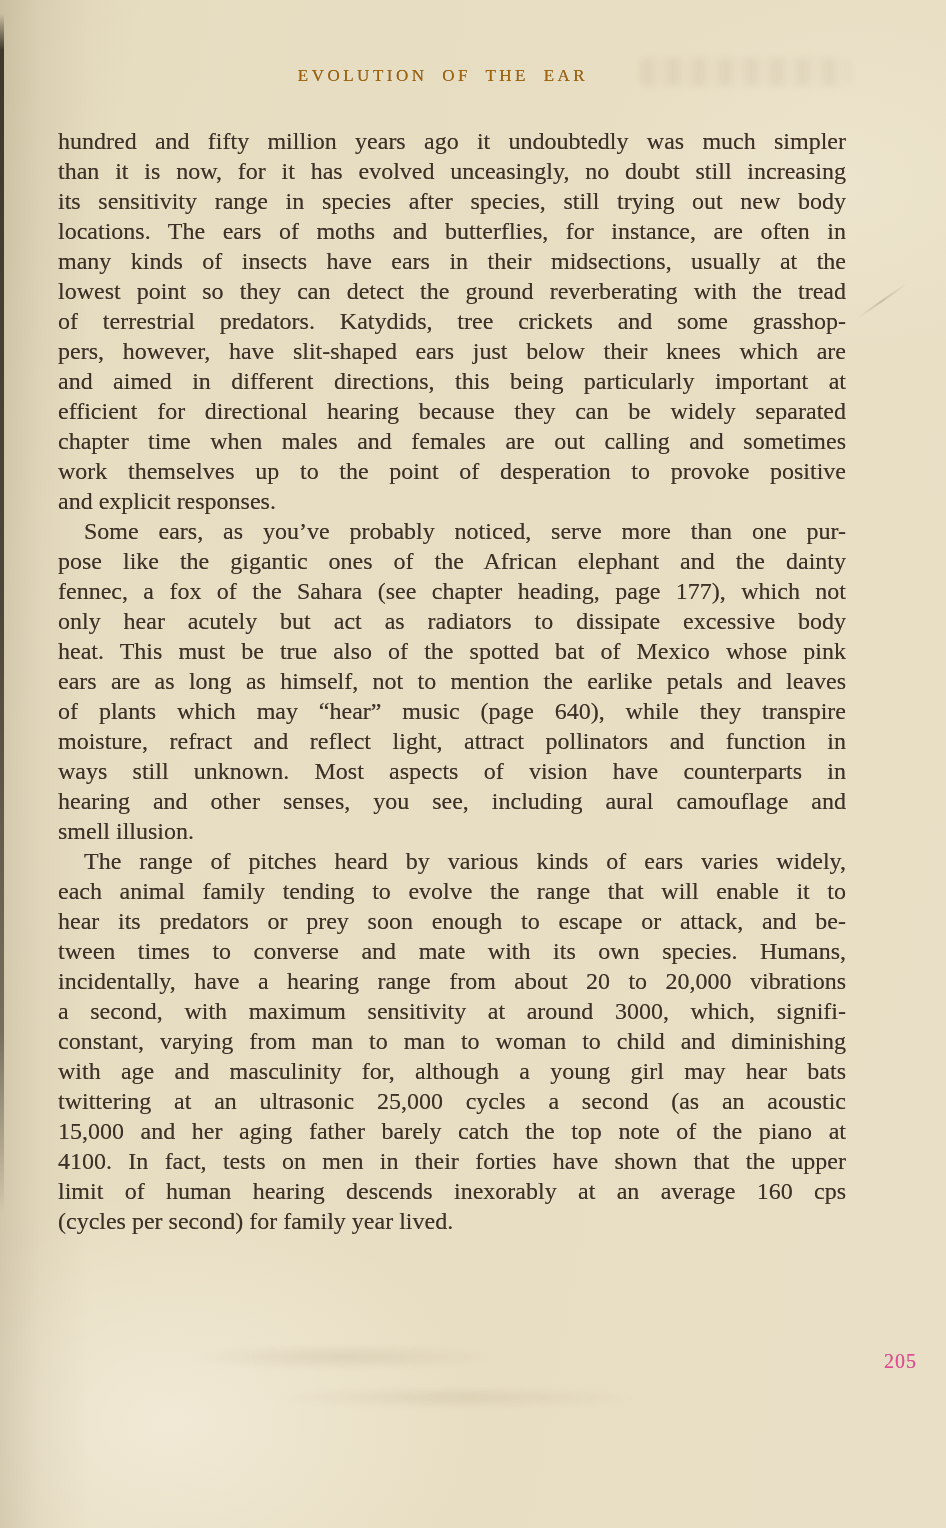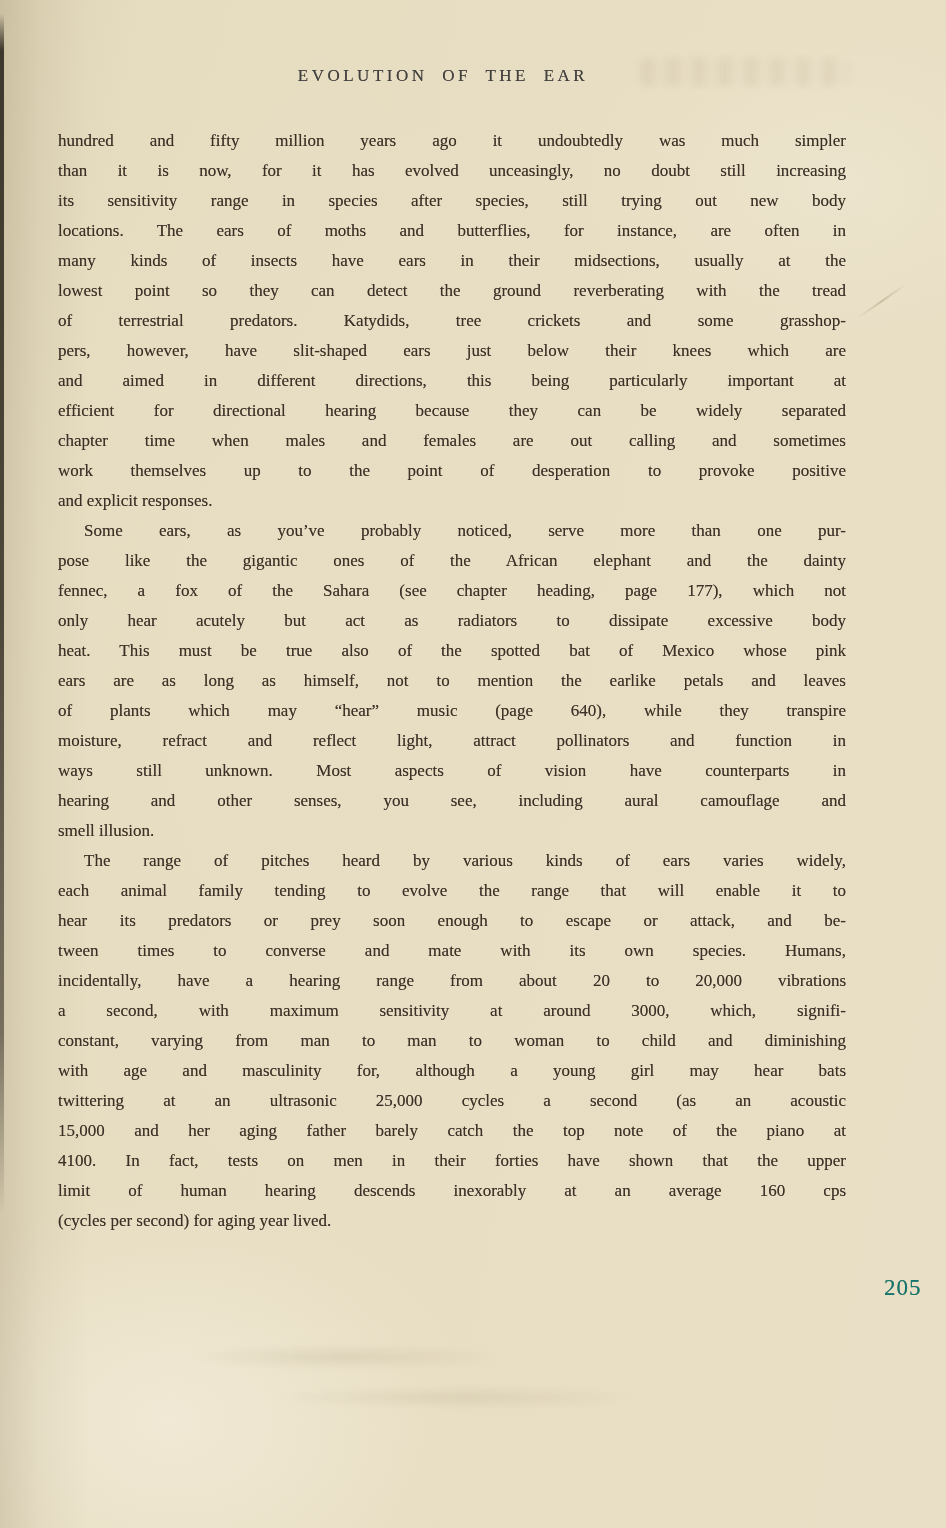--- a/index.html
+++ b/index.html
@@ -49,49 +49,49 @@
   }
   .running-head {
     position: absolute;
     left: 48px;
     width: 790px;
     top: 66px;
     text-align: center;
     font-size: 17px;
     letter-spacing: 3.5px;
     word-spacing: 7px;
-    color: #404040;
+    color: #a16207;
     text-shadow: 0 0 0.5px rgba(56,45,36,0.6);
   }
   .text-block {
     position: absolute;
     left: 58px;
     top: 126px;
     width: 788px;
     color: #3d3127;
-    font-size: 17px;
+    font-size: 24px;
     text-shadow: 0 0 0.5px rgba(61,49,39,0.55);
   }
   .paragraph { margin: 0; }
   .line {
     height: 30px;
     line-height: 30px;
     text-align: justify;
     text-align-last: justify;
     white-space: normal;
   }
   .line.last { text-align-last: left; }
   .line.indent { text-indent: 26px; }
   .page-number {
     position: absolute;
     left: 884px;
-    top: 1275px;
-    font-size: 23px;
+    top: 1350px;
+    font-size: 20px;
     letter-spacing: 1px;
-    color: #0f766e;
+    color: #ec4899;
     text-shadow: 0 0 0.5px rgba(69,55,41,0.5);
   }
   
   .smudge-header {
     position: absolute;
     left: 640px;
     top: 58px;
     width: 210px;
     height: 28px;
     background: repeating-linear-gradient(90deg,
@@ -168,18 +168,18 @@
         <div class="line">hear its predators or prey soon enough to escape or attack, and be-</div>
         <div class="line">tween times to converse and mate with its own species.  Humans,</div>
         <div class="line">incidentally, have a hearing range from about 20 to 20,000 vibrations</div>
         <div class="line">a second, with maximum sensitivity at around 3000, which, signifi-</div>
         <div class="line">constant, varying from man to man to woman to child and diminishing</div>
         <div class="line">with age and masculinity for, although a young girl may hear bats</div>
         <div class="line">twittering at an ultrasonic 25,000 cycles a second (as an acoustic</div>
         <div class="line">15,000 and her aging father barely catch the top note of the piano at</div>
         <div class="line">4100.  In fact, tests on men in their forties have shown that the upper</div>
         <div class="line">limit of human hearing descends inexorably at an average 160 cps</div>
-        <div class="line last">(cycles per second) for aging year lived.</div>
+        <div class="line last">(cycles per second) for family year lived.</div>
       </div>
     </main>
 
   <div class="page-number">205</div>
 </div>
 
 </body></html>

